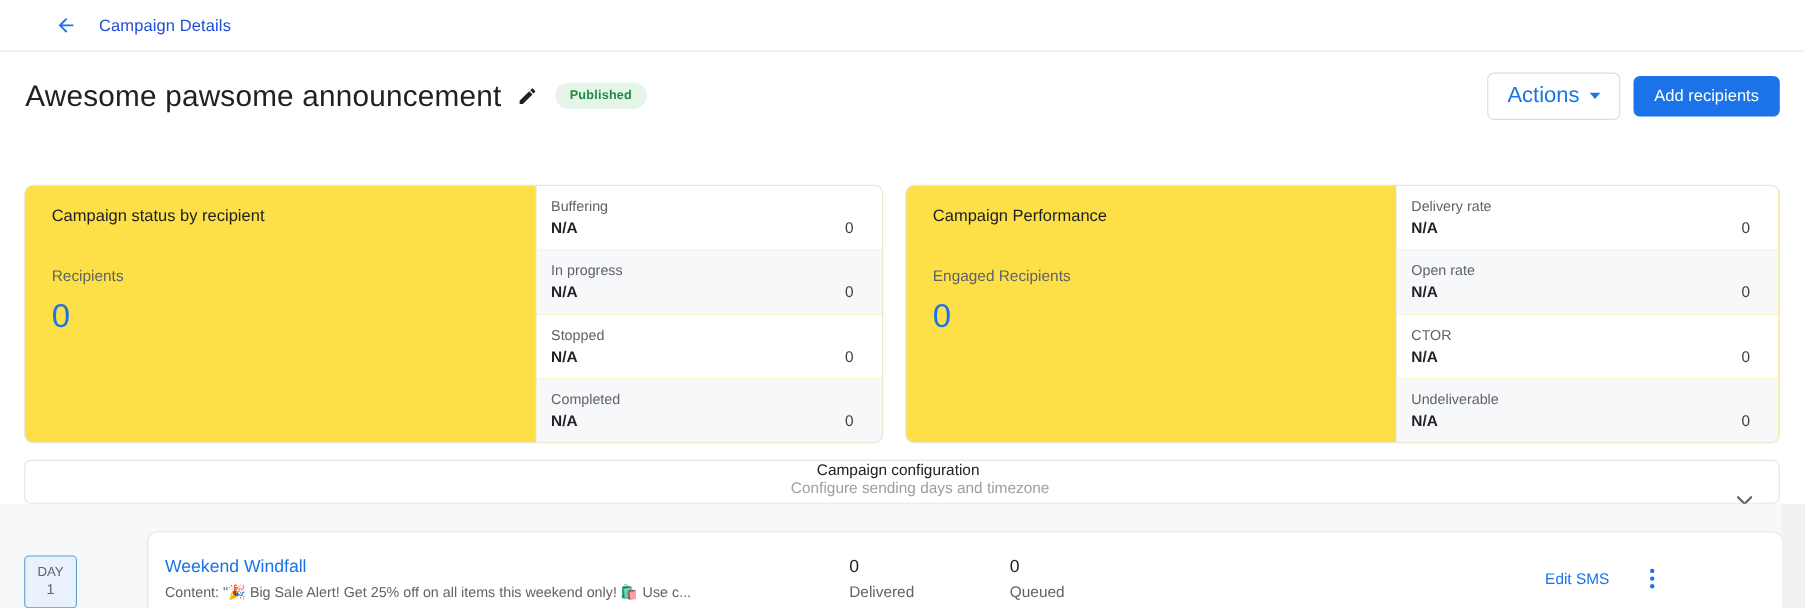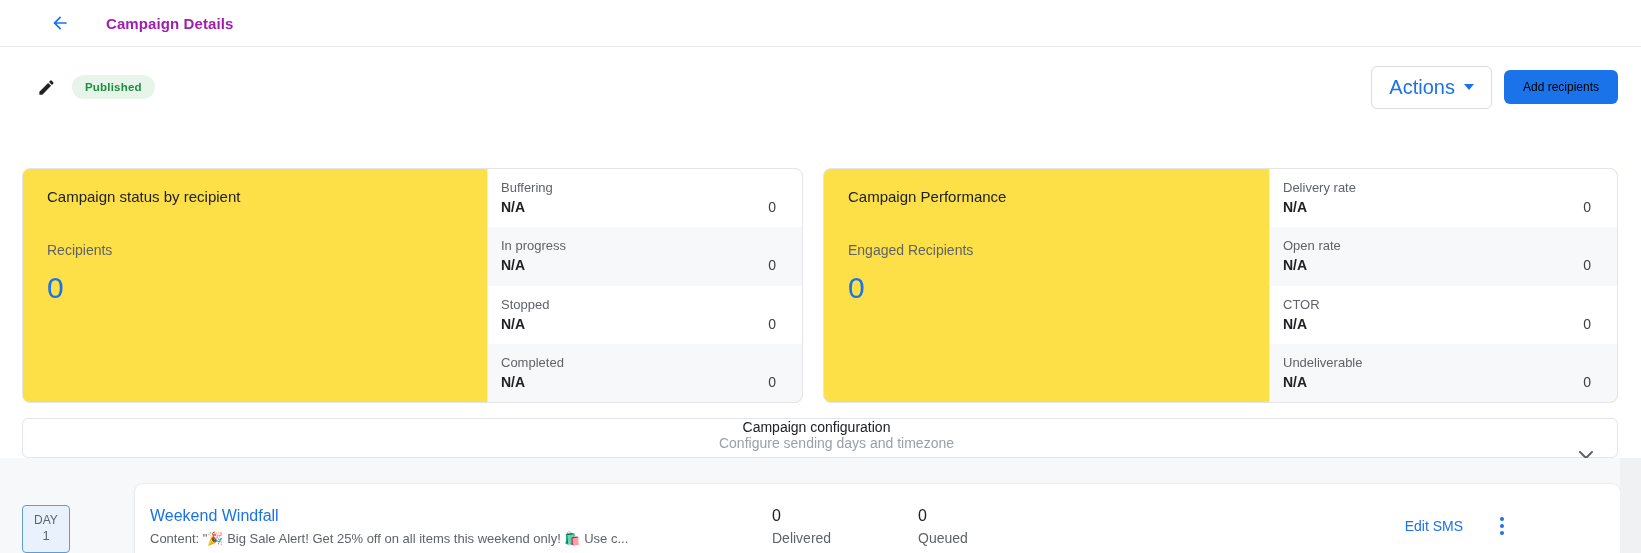--- a/index.html
+++ b/index.html
@@ -4,35 +4,35 @@
 <style>
   * { margin:0; padding:0; box-sizing:border-box; }
   html,body { width:1641px; height:553px; background:#ffffff; overflow:hidden;
               font-family:"Liberation Sans", sans-serif; color:#202124; }
 
   
   .topbar { height:47px; display:flex; align-items:center; padding-left:46px;
             border-bottom:1px solid #e8eaed; background:#fff; }
   .back-btn { display:flex; align-items:center; justify-content:center; width:28px; height:28px;
               cursor:pointer; margin-right:16px; }
-  .topbar-title { font-size:15px; font-weight:700; color:#a21caf; letter-spacing:.1px;margin-left:16px; }
+  .topbar-title { font-size:15px; font-weight:400; color:#1d4ed8; letter-spacing:.1px; }
 
   
   .title-row { height:80px; display:flex; align-items:center; padding:0 23px 0 23px; }
   .page-title { font-size:27px; font-weight:400; color:#202124; letter-spacing:.2px; }
   .edit-icon { margin-left:14px; display:flex; align-items:center; cursor:pointer; }
   .status-badge { margin-left:16px; background:#e6f4ea; color:#1e8e3e; font-size:11.5px;
                   font-weight:700; padding:6px 13px; border-radius:13px; letter-spacing:.2px; }
   .title-spacer { flex:1; }
   .btn-secondary { display:flex; align-items:center; gap:9px; background:#fff;
                    border:1px solid #dadce0; border-radius:6px; color:#1a73e8;
                    font-size:20px; padding:9px 17px; cursor:pointer;
                    font-family:"Liberation Sans", sans-serif; }
   .btn-primary { margin-left:12px; background:#1a73e8; border:none; border-radius:6px;
-                 color:#000000; font-size:12px; padding:10px 19px; cursor:pointer;
+                 color:#ffffff; font-size:15px; padding:10px 19px; cursor:pointer;
                  font-family:"Liberation Sans", sans-serif; }
 
   
   .cards-row { display:flex; gap:20px; margin:0 23px 0 22px; }
   .card { border:1px solid #e3e5e8; border-radius:8px; background:#fde047; height:235px;
           display:flex; overflow:hidden;margin-top:41px; }
   .card-status { width:781px; }
   .card-perf { width:795px; }
   .metric-col { flex:1; padding:19px 24px; }
   .card-heading { font-size:15px; font-weight:400; color:#202124; margin-bottom:37px; }
@@ -89,20 +89,21 @@
 <div class="topbar">
   <span class="back-btn">
     <svg width="20" height="20" viewBox="0 0 24 24">
         <path fill="#1a73e8" d="M20 11H7.83l5.59-5.59L12 4l-8 8 8 8 1.41-1.41L7.83 13H20v-2z"></path>
       </svg>
   </span>
   <span class="topbar-title">Campaign Details</span>
 </div>
 
 <div class="title-row">
+  <h1 class="page-title">Awesome pawsome announcement</h1>
   <span class="edit-icon">
     <svg width="19" height="19" viewBox="0 0 24 24">
         <path fill="#202124" d="M3 17.25V21h3.75L17.81 9.94l-3.75-3.75L3 17.25zM20.71 7.04a1 1 0 0 0 0-1.41l-2.34-2.34a1 1 0 0 0-1.41 0l-1.83 1.83 3.75 3.75 1.83-1.83z"></path>
       </svg>
   </span>
   <span class="status-badge">Published</span>
   <span class="title-spacer"></span>
   <button class="btn-secondary">
     <span>Actions</span>
     <svg width="10" height="6" viewBox="0 0 10 6">

